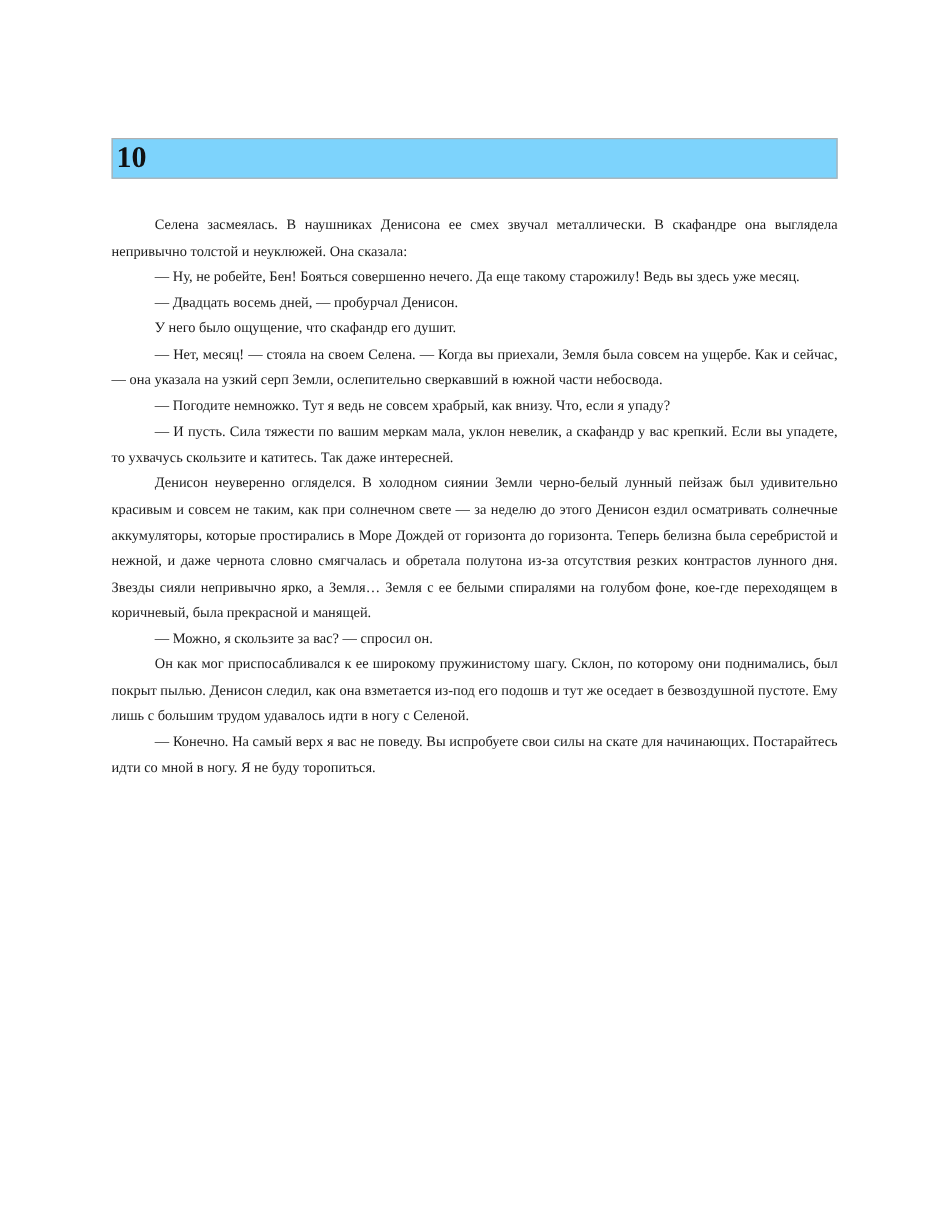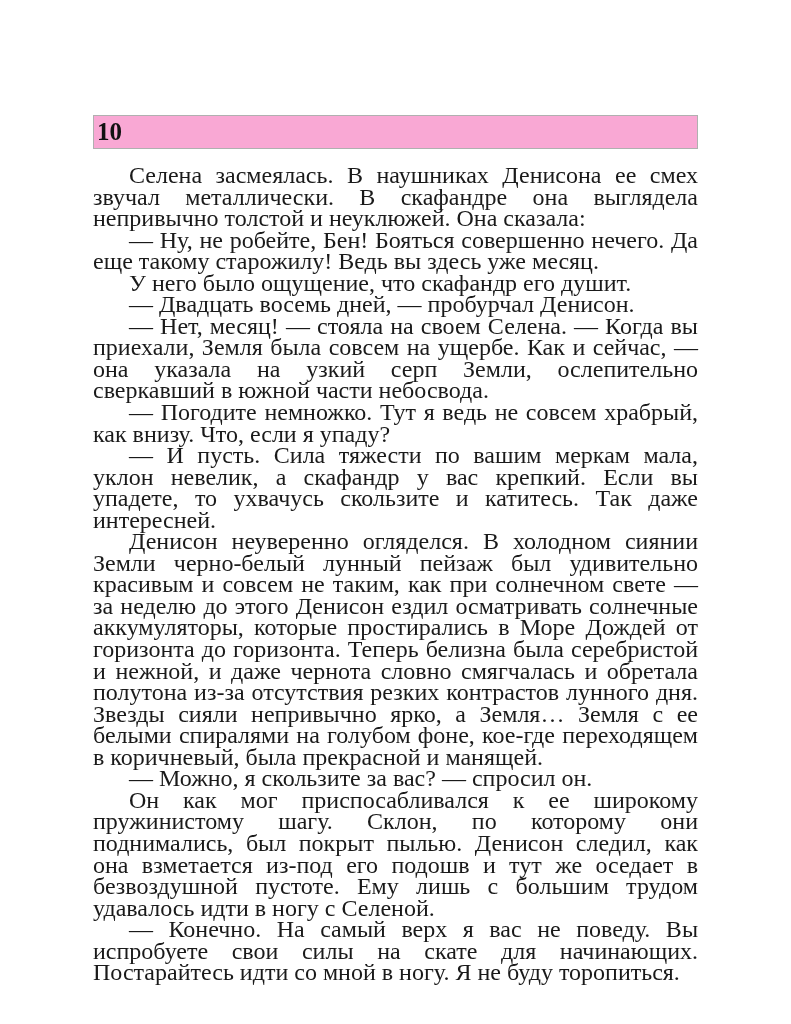--- a/index.html
+++ b/index.html
@@ -9,53 +9,53 @@
       left: 93px;
       top: 115px;
       width: 605px;
       font-family: "Liberation Serif", serif;
       color: #1a1a1a;
     }
     .chapter-box {
       box-sizing: border-box;
       width: 605px;
       height: 34px;
-      background: #f9a8d4;
+      background: #7dd3fc;
       border: 1.5px solid #b0b0b0;
       padding: 0 3px;
       font-family: "Liberation Serif", serif;
       font-weight: bold;
       font-size: 25px;
       line-height: 31px;
       color: #111111;
     }
     .text {
-      margin-top: 16px;
-      font-size: 24px;
+      margin-top: 28px;
+      font-size: 12px;
       line-height: 21.55px;
     }
     .text p {
       margin: 0;
       text-indent: 36px;
       text-align: justify;
       hyphens: none;
     }
   </style>
 </head>
 <body>
 
 <div class="page">
   <div class="chapter-box">
     <span>10</span>
   </div>
   <div class="text">
     <p>Селена засмеялась. В наушниках Денисона ее смех звучал металлически. В скафандре она выглядела непривычно толстой и неуклюжей. Она сказала:</p>
     <p>— Ну, не робейте, Бен! Бояться совершенно нечего. Да еще такому старожилу! Ведь вы здесь уже месяц.</p>
+    <p>— Двадцать восемь дней, — пробурчал Денисон.</p>
     <p>У него было ощущение, что скафандр его душит.</p>
-    <p>— Двадцать восемь дней, — пробурчал Денисон.</p>
     <p>— Нет, месяц! — стояла на своем Селена. — Когда вы приехали, Земля была совсем на ущербе. Как и сейчас, — она указала на узкий серп Земли, ослепительно сверкавший в южной части небосвода.</p>
     <p>— Погодите немножко. Тут я ведь не совсем храбрый, как внизу. Что, если я упаду?</p>
     <p>— И пусть. Сила тяжести по вашим меркам мала, уклон невелик, а скафандр у вас крепкий. Если вы упадете, то ухвачусь скользите и катитесь. Так даже интересней.</p>
     <p>Денисон неуверенно огляделся. В холодном сиянии Земли черно-белый лунный пейзаж был удивительно красивым и совсем не таким, как при солнечном свете — за неделю до этого Денисон ездил осматривать солнечные аккумуляторы, которые простирались в Море Дождей от горизонта до горизонта. Теперь белизна была серебристой и нежной, и даже чернота словно смягчалась и обретала полутона из-за отсутствия резких контрастов лунного дня. Звезды сияли непривычно ярко, а Земля… Земля с ее белыми спиралями на голубом фоне, кое-где переходящем в коричневый, была прекрасной и манящей.</p>
     <p>— Можно, я скользите за вас? — спросил он.</p>
     <p>Он как мог приспосабливался к ее широкому пружинистому шагу. Склон, по которому они поднимались, был покрыт пылью. Денисон следил, как она взметается из-под его подошв и тут же оседает в безвоздушной пустоте. Ему лишь с большим трудом удавалось идти в ногу с Селеной.</p>
     <p>— Конечно. На самый верх я вас не поведу. Вы испробуете свои силы на скате для начинающих. Постарайтесь идти со мной в ногу. Я не буду торопиться.</p>
   </div>
 </div>
 

